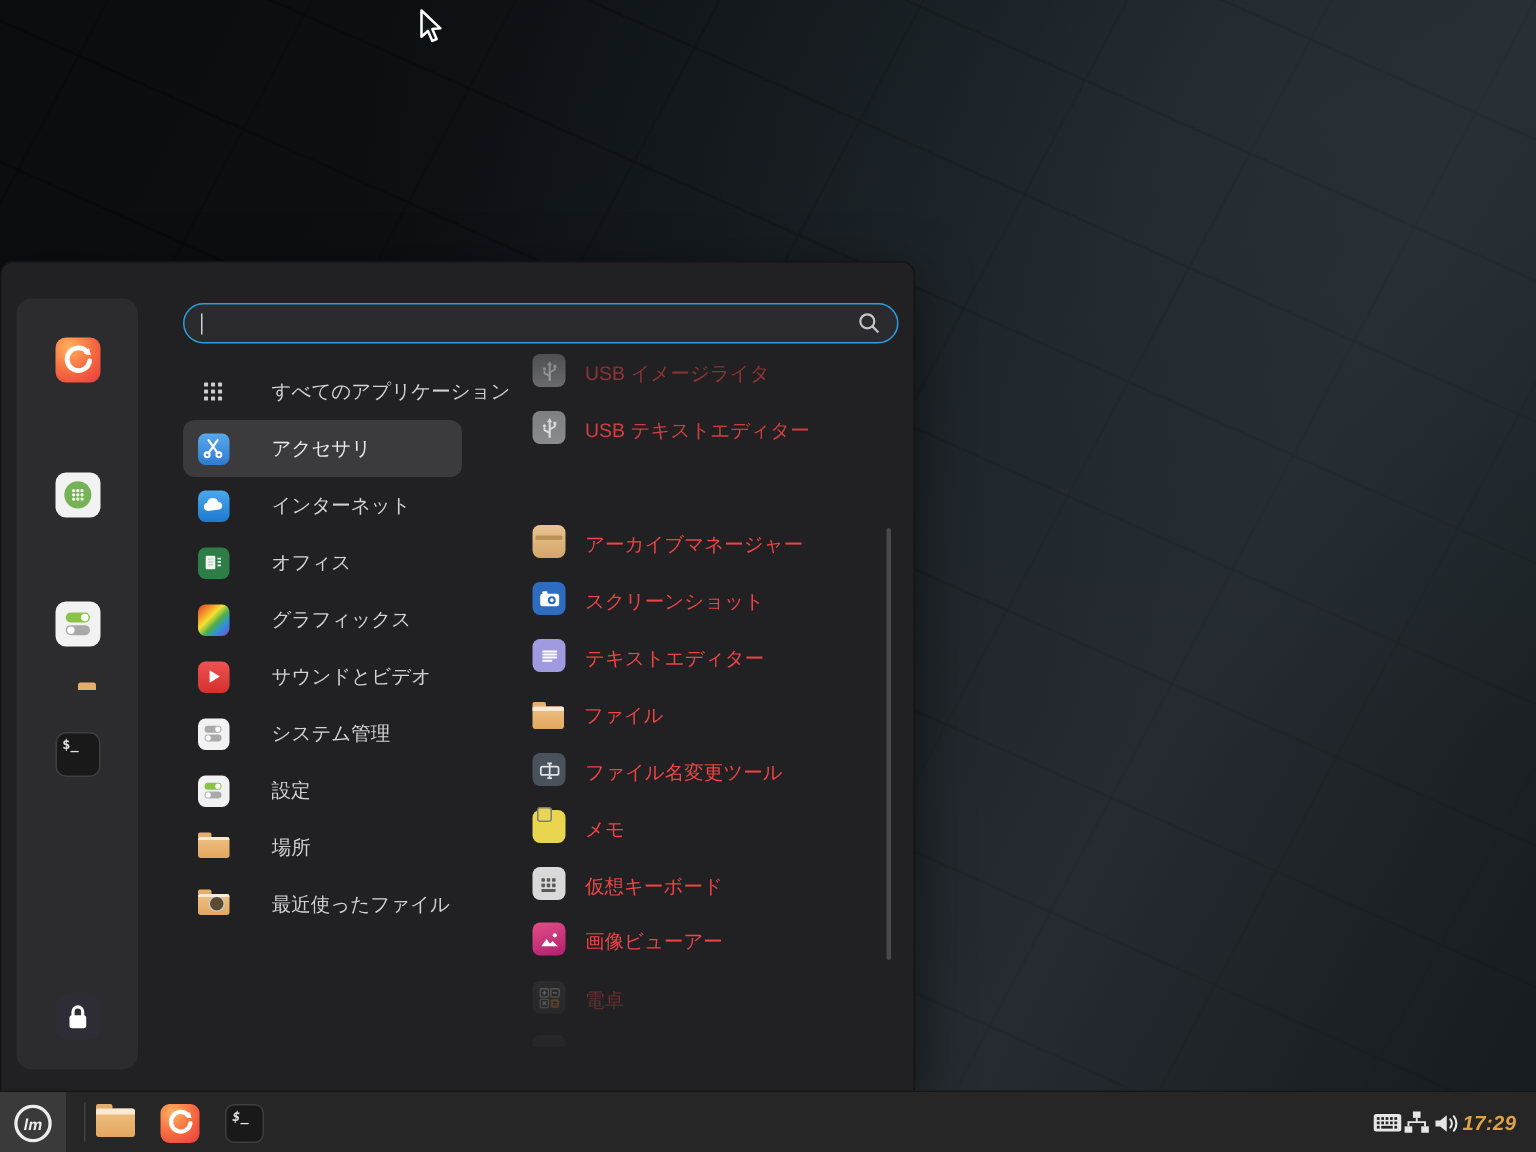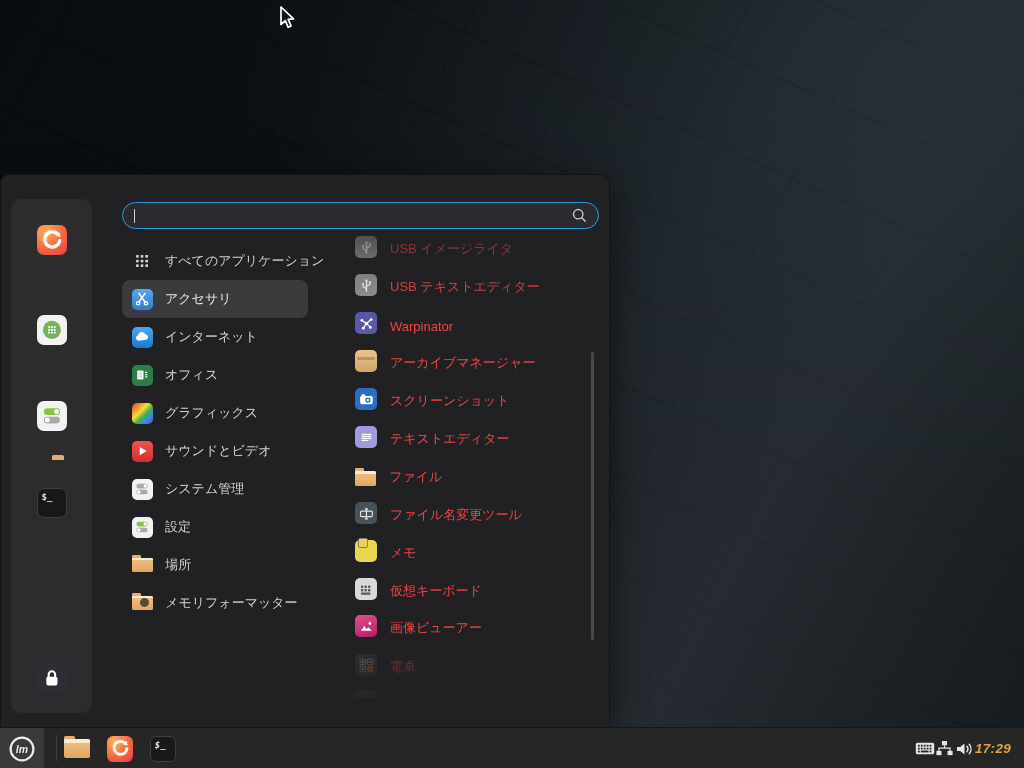--- a/index.html
+++ b/index.html
@@ -34,21 +34,21 @@
   
   .search { position:absolute; left:121px; top:27px; width:477px; height:27px;
             background:#2b2b2f; border:1.5px solid #2c9ee0; border-radius:14px;
             display:flex; align-items:center; padding:0 9px; }
   .search input { flex:1; background:transparent; border:none; outline:none;
                   color:#e0e0e0; font-size:13px; height:100%; caret-color:#d0d0d0; }
   .search .caret { position:absolute; left:11px; top:6px; width:1.3px; height:14px; background:#cfcfcf; }
 
   
   .categories { position:absolute; left:121px; top:67px; width:186px; }
-  .cat-row { display:flex; align-items:center; gap:12px; height:38px; padding:0 10px;
+  .cat-row { display:flex; align-items:center; gap:28px; height:38px; padding:0 10px;
              color:#d2d2d2; font-size:13px; border-radius:8px; cursor:pointer; white-space:nowrap; }
   .cat-row.selected { background:#3b3b3e; color:#e8e8e8; }
 
   
   .apps { position:absolute; left:339px; top:57px; width:252px; height:478px; overflow:hidden;
     -webkit-mask-image:linear-gradient(180deg, rgba(0,0,0,.35) 0, rgba(0,0,0,.8) 44px, #000 92px, #000 calc(100% - 62px), rgba(0,0,0,.25) calc(100% - 16px), transparent 100%);
             mask-image:linear-gradient(180deg, rgba(0,0,0,.35) 0, rgba(0,0,0,.8) 44px, #000 92px, #000 calc(100% - 62px), rgba(0,0,0,.25) calc(100% - 16px), transparent 100%);
   }
   .app-row { position:absolute; left:0; right:6px; height:38px; display:flex; align-items:flex-end;
              gap:13px; padding-left:15px; color:#ef4444; font-size:13px; border-radius:8px;
@@ -286,21 +286,21 @@
 
       <div class="cat-row">
         <span class="folder f21"></span>
         <span>場所</span>
       </div>
 
       <div class="cat-row">
         <span class="folder f21">
             <span class="clock"></span>
           </span>
-        <span>メモリフォーマッター</span>
+        <span>最近使ったファイル</span>
       </div>
     </div>
 
     <div class="apps">
 
       <div class="app-row" style="top:-12px">
         <span class="ic s22 bg-usb">
           <svg viewBox="0 0 24 24">
             <path d="M12 20 V6.5" stroke="#fff" stroke-width="1.8"></path>
             <path d="M12 3.4 l-2.3 3.6 h4.6 z" fill="#fff"></path>
@@ -318,33 +318,20 @@
             <path d="M12 20 V6.5" stroke="#fff" stroke-width="1.8"></path>
             <path d="M12 3.4 l-2.3 3.6 h4.6 z" fill="#fff"></path>
             <path d="M12 16 l-4.4 -2.4 v-2.2 M12 13 l4.4 -2.4 v-2" fill="none" stroke="#fff" stroke-width="1.6"></path>
             <circle cx="7.6" cy="10" r="1.3" fill="#fff"></circle>
               <rect x="15.1" y="6.6" width="2.6" height="2.6" fill="#fff"></rect>
           </svg>
         </span>
         <span>USB テキストエディター</span>
       </div>
 
-      <div class="app-row" style="top:64px">
-        <span class="ic s22 bg-warp">
-          <svg viewBox="0 0 24 24">
-            <path d="M12 12 L6.2 8 M12 12 L18 7 M12 12 L8 18 M12 12 L17 17" stroke="#fff" stroke-width="1.5"></path>
-            <circle cx="12" cy="12" r="2.2" fill="#fff"></circle>
-              <circle cx="6.2" cy="8" r="1.7" fill="#fff"></circle>
-            <circle cx="18" cy="7" r="1.7" fill="#fff"></circle>
-              <circle cx="8" cy="18" r="1.7" fill="#fff"></circle>
-              <circle cx="17" cy="17" r="1.7" fill="#fff"></circle>
-          </svg>
-        </span>
-        <span>Warpinator</span>
-      </div>
 
       <div class="app-row" style="top:102px">
         <span class="ic s22 bg-archive"></span>
         <span>アーカイブマネージャー</span>
       </div>
 
       <div class="app-row" style="top:140px">
         <span class="ic s22 bg-camera">
           <svg viewBox="0 0 24 24">
             <rect x="4" y="7.5" width="16" height="10.5" rx="2" fill="#fff"></rect>

